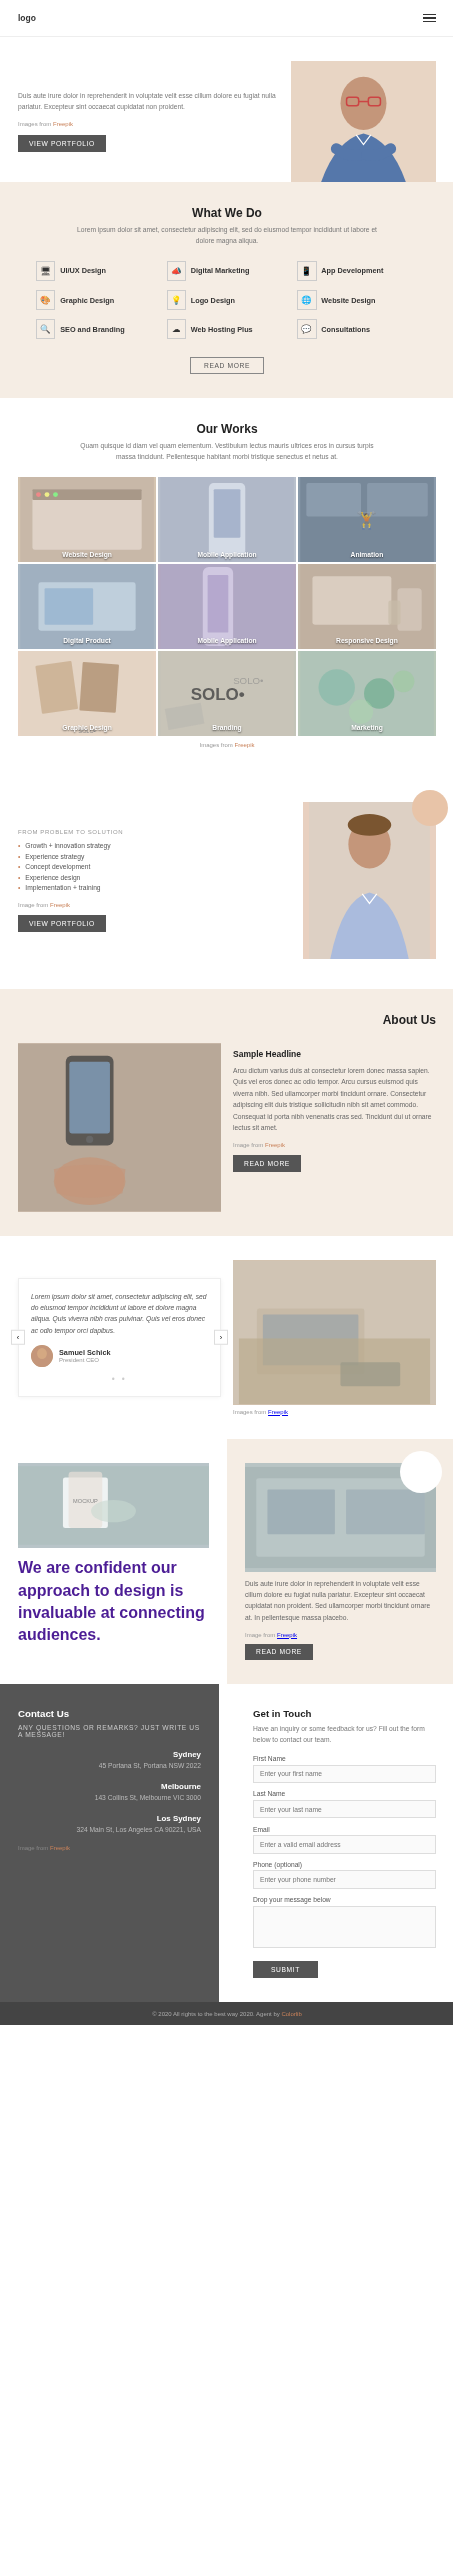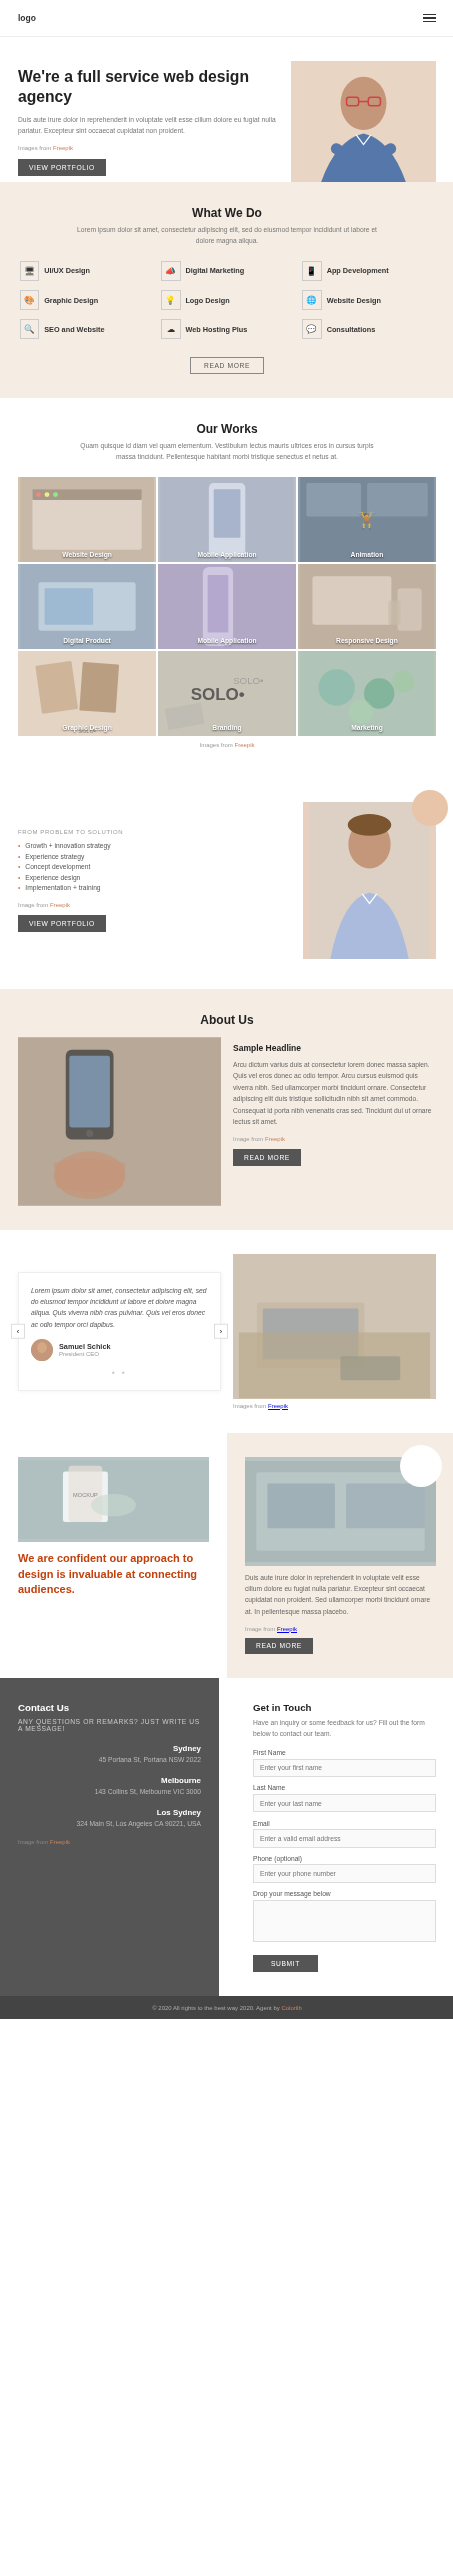--- a/index.html
+++ b/index.html
@@ -29,21 +29,21 @@
       border: none; cursor: pointer; letter-spacing: 0.6px; text-transform: uppercase;
     }
     .hero-img { width: 145px; height: 121px; overflow: hidden; }
     .hero-img .person-placeholder {
       width: 145px; height: 121px; background: #e8d5c4;
       display: flex; align-items: flex-end; justify-content: center; overflow: hidden;
     }
     
 
     
-    .what-we-do { background: #f5ede4; padding: 24px 20px; text-align: center; }
+    .what-we-do { background: #f5ede4; padding: 24px 36px; text-align: center; }
     .section-title { font-size: 12px; font-weight: bold; color: #222; margin-bottom: 4.8px; }
     .section-subtitle { font-size: 6.7px; color: #777; line-height: 1.6; margin-bottom: 15px; max-width: 303px; margin-left: auto; margin-right: auto; }
     .services-grid { display: grid; grid-template-columns: 1fr 1fr 1fr; gap: 9.7px; margin-bottom: 12px; }
     .service-item { display: flex; align-items: center; gap: 4.8px; text-align: left; }
     .service-icon { width: 19.4px; height: 19.4px; border: 0.6px solid #ccc; display: flex; align-items: center; justify-content: center; font-size: 8.5px; flex-shrink: 0; }
     .service-label { font-size: 7.3px; font-weight: bold; color: #333; }
     .btn-outline {
       background: transparent; border: 0.6px solid #888; color: #555;
       padding: 4.2px 13.3px; font-size: 6.7px; cursor: pointer; letter-spacing: 0.6px; text-transform: uppercase; margin-top: 6px;
     }
@@ -69,21 +69,21 @@
     .ps-list { list-style: none; margin-bottom: 8.5px; }
     .ps-list li { font-size: 6.7px; color: #555; padding: 1.8px 0; padding-left: 7.3px; position: relative; }
     .ps-list li::before { content: '•'; position: absolute; left: 0; color: #c9825a; }
     .ps-img-credit { font-size: 6px; color: #999; margin-bottom: 7.3px; }
     .ps-img-credit a { color: #c9825a; text-decoration: none; }
     .ps-person { width: 133px; height: 157px; background: #e8d0c0; display: flex; align-items: center; justify-content: center; position: relative; flex-shrink: 0; }
     .circle-deco { width: 36px; height: 36px; background: #e8c4a8; border-radius: 50%; position: absolute; top: -12px; right: -12px; }
 
     
     .about-us { background: #f5ede4; padding: 24px 18px; }
-    .about-header { text-align: center; margin-bottom: 10px; }
+    .about-header { text-align: right; margin-bottom: 16px; }
     .about-grid { display: grid; grid-template-columns: 1fr 1fr; gap: 12px; }
     .about-img-tall { height: 169px; background: #c9b8a8; }
     .about-text { padding: 6px 0; }
     .about-headline { font-size: 8.5px; font-weight: bold; margin-bottom: 6px; color: #222; }
     .about-body { font-size: 6.7px; color: #666; line-height: 1.7; margin-bottom: 8.5px; }
 
     
     .testimonial-section { background: #fff; padding: 24px 18px; }
     .testimonial-grid { display: grid; grid-template-columns: 1fr 1fr; gap: 12px; align-items: center; }
     .testimonial-box { background: #fff; border: 0.6px solid #eee; padding: 12px; position: relative; box-shadow: 0 1.2px 4.8px rgba(0,0,0,0.06); }
@@ -93,21 +93,21 @@
     .author-name { font-size: 7.3px; font-weight: bold; color: #333; }
     .author-title { font-size: 6px; color: #999; }
     .testimonial-dots { text-align: center; margin-top: 7.3px; font-size: 8.5px; color: #ccc; letter-spacing: 2.4px; }
     .nav-arrows { display: flex; justify-content: space-between; position: absolute; top: 50%; left: -7.3px; right: -7.3px; transform: translateY(-50%); }
     .arrow-btn { background: #fff; border: 0.6px solid #ddd; width: 14.5px; height: 14.5px; display: flex; align-items: center; justify-content: center; cursor: pointer; font-size: 7.3px; }
     .testimonial-right-img { height: 145px; background: #d4c4b0; }
 
     
     .confidence { display: grid; grid-template-columns: 1fr 1fr; gap: 0; min-height: 133px; }
     .conf-text { background: #fff; padding: 24px 18px; }
-    .conf-title { font-size: 11px; font-weight: bold; color: #c2410c; line-height: 1.4; margin-bottom: 4.8px; }
+    .conf-title { font-size: 16px; font-weight: bold; color: #4c1d95; line-height: 1.4; margin-bottom: 4.8px; }
     .conf-right { background: #f5ede4; padding: 24px 18px; position: relative; }
     .conf-right-body { font-size: 6.7px; color: #666; line-height: 1.7; margin-bottom: 8.5px; }
     .circle-deco2 { width: 42px; height: 42px; background: #fff; border-radius: 50%; position: absolute; top: 12px; right: 12px; }
     .conf-img { height: 109px; background: #b8c4c4; margin-bottom: 6px; }
 
     
     .contact-section { display: grid; grid-template-columns: 1fr 1fr; gap: 16px; background: #fff; }
     .contact-left { background: #555; color: #fff; padding: 24px 18px; }
     .contact-left h2 { font-size: 9.7px; font-weight: bold; margin-bottom: 4.8px; }
     .contact-tagline { font-size: 6.7px; color: #ccc; text-transform: uppercase; letter-spacing: 0.6px; margin-bottom: 12px; }
@@ -153,21 +153,20 @@
   <span class="nav-logo">logo</span>
   <div class="hamburger">
     <span></span>
       <span></span>
       <span></span>
   </div>
 </nav>
 
 <section class="hero">
   <div class="hero-text">
-    <h1>We're a full service web design agency</h1>
     <p>Duis aute irure dolor in reprehenderit in voluptate velit esse cillum dolore eu fugiat nulla pariatur. Excepteur sint occaecat cupidatat non proident.</p>
     <p class="img-credit">
       <span>Images from</span> <a href="#">Freepik</a>
     </p>
     <button class="btn-dark">VIEW PORTFOLIO</button>
   </div>
   <div class="hero-img">
     <div class="person-placeholder">
       <svg width="121" height="121" viewBox="0 0 200 200" xmlns="http://www.w3.org/2000/svg">
         <ellipse cx="100" cy="70" rx="38" ry="44" fill="#c4967a"></ellipse>
@@ -210,21 +209,21 @@
     <div class="service-item">
       <div class="service-icon">💡</div>
       <span class="service-label">Logo Design</span>
     </div>
     <div class="service-item">
       <div class="service-icon">🌐</div>
       <span class="service-label">Website Design</span>
     </div>
     <div class="service-item">
       <div class="service-icon">🔍</div>
-      <span class="service-label">SEO and Website</span>
+      <span class="service-label">SEO and Branding</span>
     </div>
     <div class="service-item">
       <div class="service-icon">☁</div>
       <span class="service-label">Web Hosting Plus</span>
     </div>
     <div class="service-item">
       <div class="service-icon">💬</div>
       <span class="service-label">Consultations</span>
     </div>
   </div>

